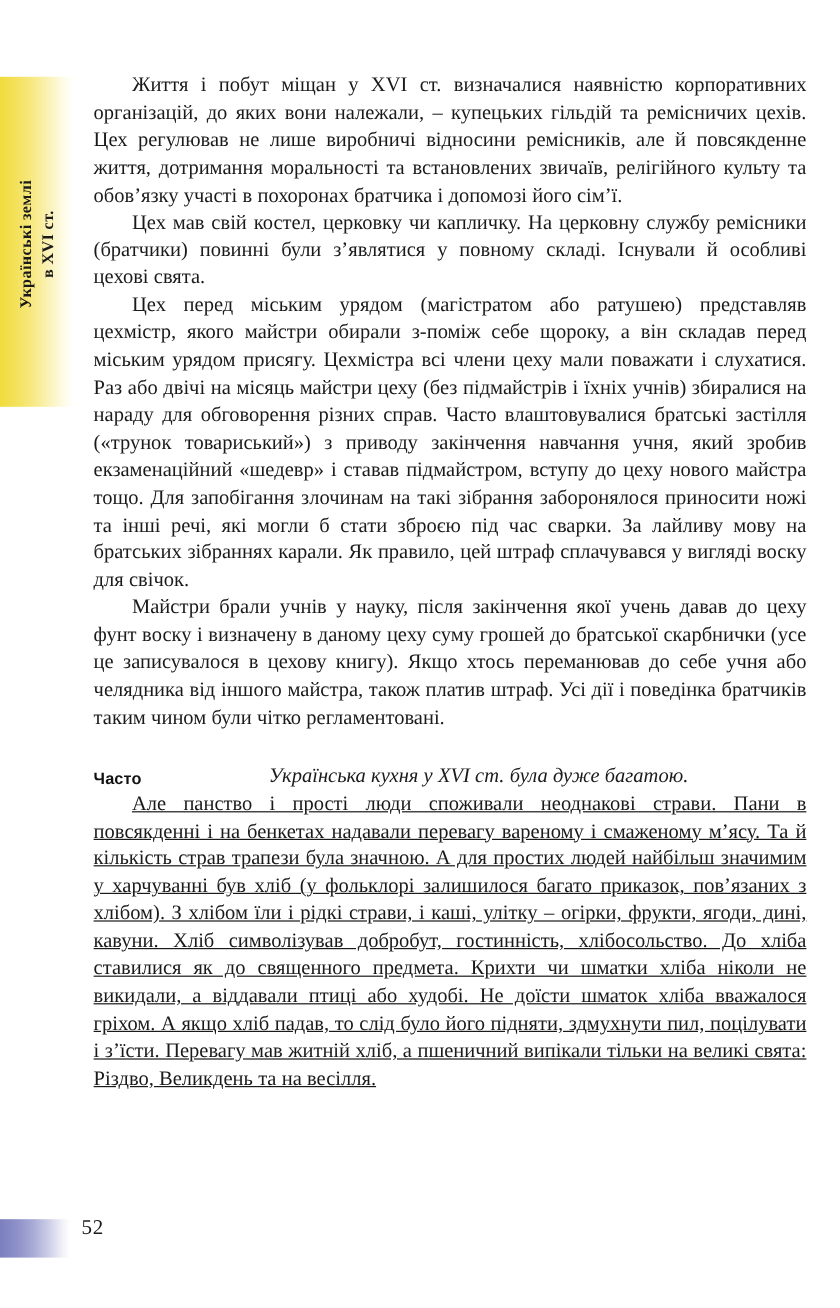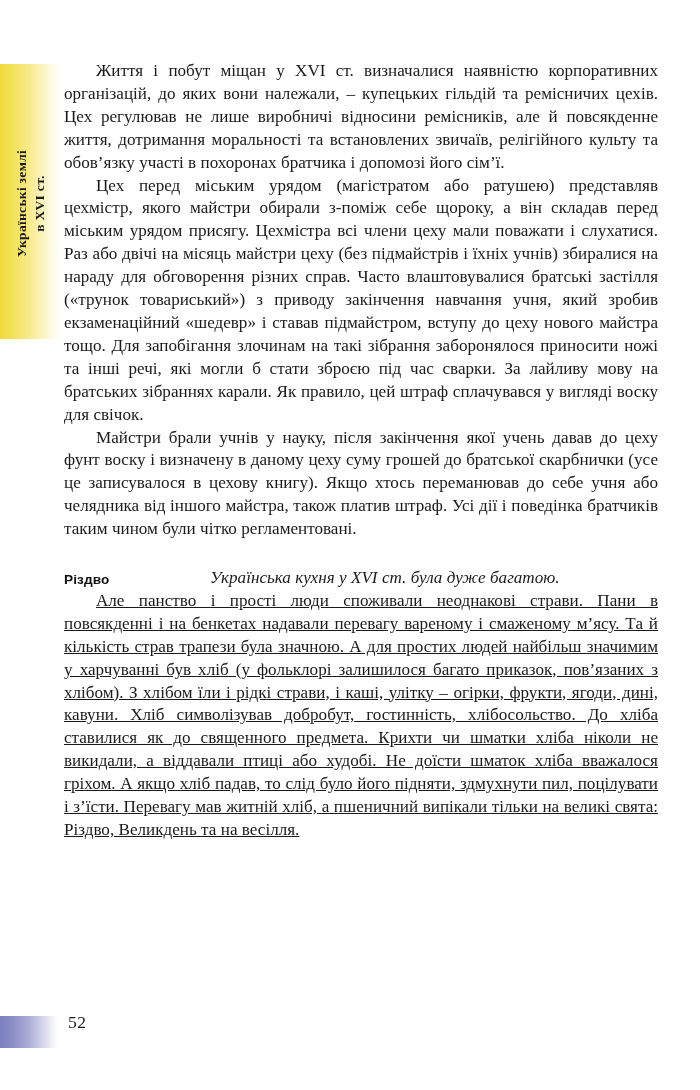--- a/index.html
+++ b/index.html
@@ -77,21 +77,21 @@
                 #8d90c8 24%,
                 #a9abd6 48%,
                 #cdceE8 70%,
                 #eeeef7 88%,
                 #ffffff 100%);
   }
 
   
   .content {
     position: absolute;
-    left: 64px;
+    left: 78px;
     top: 60px;
     width: 594px;
   }
 
   p.body-par {
     margin: 0;
     font-size: 17.1px;
     line-height: 22.9px;
     text-align: justify;
     text-indent: 32px;
@@ -151,27 +151,28 @@
 в XVI ст.</span>
     </div>
   </div>
 
   <div class="footer-accent"></div>
 
   <div class="content">
 
     <p class="body-par">Життя і побут міщан у XVI ст. визначалися наявністю корпоративних організацій, до яких вони належали, – купецьких гільдій та ремісничих цехів. Цех регулював не лише виробничі відносини ремісників, але й повсякденне життя, дотримання моральності та встановлених звичаїв, релігійного культу та обов’язку участі в похоронах братчика і допомозі його сім’ї.</p>
 
+    <p class="body-par">Цех мав свій костел, церковку чи капличку. На церковну службу ремісники (братчики) повинні були з’являтися у повному складі. Існували й особливі цехові свята.</p>
 
     <p class="body-par">Цех перед міським урядом (магістратом або ратушею) представляв цехмістр, якого майстри обирали з-поміж себе щороку, а він складав перед міським урядом присягу. Цехмістра всі члени цеху мали поважати і слухатися. Раз або двічі на місяць майстри цеху (без підмайстрів і їхніх учнів) збиралися на нараду для обговорення різних справ. Часто влаштовувалися братські застілля («трунок товариський») з приводу закінчення навчання учня, який зробив екзаменаційний «шедевр» і ставав підмайстром, вступу до цеху нового майстра тощо. Для запобігання злочинам на такі зібрання заборонялося приносити ножі та інші речі, які могли б стати зброєю під час сварки. За лайливу мову на братських зібраннях карали. Як правило, цей штраф сплачувався у вигляді воску для свічок.</p>
 
     <p class="body-par">Майстри брали учнів у науку, після закінчення якої учень давав до цеху фунт воску і визначену в даному цеху суму грошей до братської скарбнички (усе це записувалося в цехову книгу). Якщо хтось переманював до себе учня або челядника від іншого майстра, також платив штраф. Усі дії і поведінка братчиків таким чином були чітко регламентовані.</p>
 
     <div class="section-block">
-      <div class="margin-label">Різдво</div>
+      <div class="margin-label">Часто</div>
 
       <p class="body-par">Українська кухня у XVI ст. була дуже багатою.</p>
 
       <p class="body-par second-lead">Але панство і прості люди споживали неоднакові страви. Пани в повсякденні і на бенкетах надавали перевагу вареному і смаженому м’ясу. Та й кількість страв трапези була значною. А для простих людей найбільш значимим у харчуванні був хліб (у фольклорі залишилося багато приказок, пов’язаних з хлібом). З хлібом їли і рідкі страви, і каші, улітку – огірки, фрукти, ягоди, дині, кавуни. Хліб символізував добробут, гостинність, хлібосольство. До хліба ставилися як до священного предмета. Крихти чи шматки хліба ніколи не викидали, а віддавали птиці або худобі. Не доїсти шматок хліба вважалося гріхом. А якщо хліб падав, то слід було його підняти, здмухнути пил, поцілувати і з’їсти. Перевагу мав житній хліб, а пшеничний випікали тільки на великі свята: Різдво, Великдень та на весілля.</p>
     </div>
 
   </div>
 
   <div class="page-number">52</div>
 

